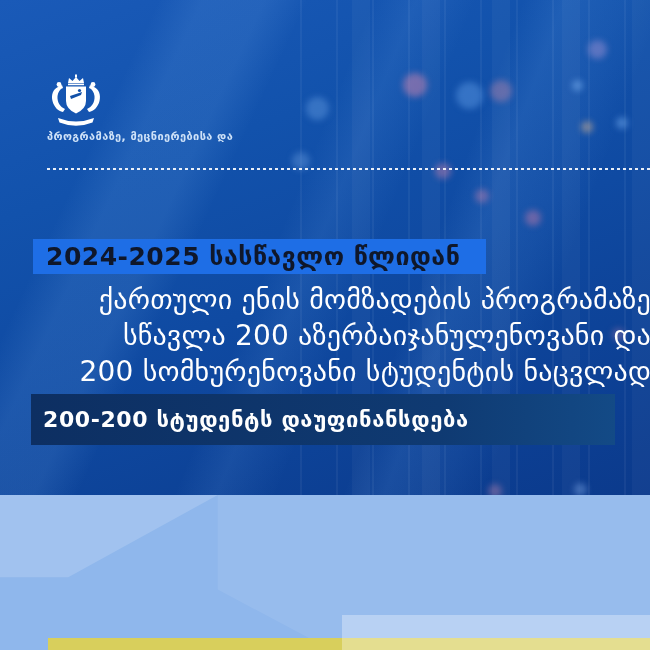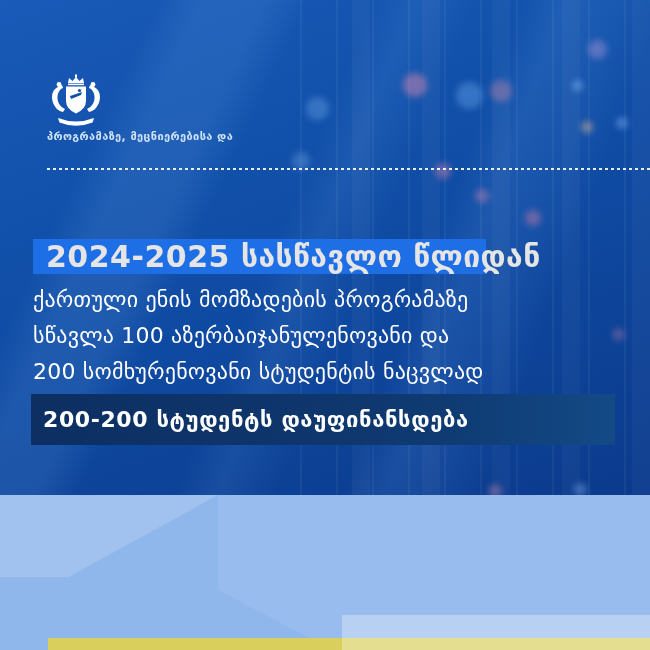--- a/index.html
+++ b/index.html
@@ -36,24 +36,24 @@
   .dashed-line{
     position:absolute;left:47px;right:0;top:168px;height:2px;
     background:repeating-linear-gradient(90deg,rgba(255,255,255,0.9) 0 3px,transparent 3px 6px);
   }
   
   .kicker-box{
     position:absolute;left:33px;top:239px;width:453px;height:35px;
     background:#1e6ee6;display:flex;align-items:center;
     padding-left:13px;box-sizing:border-box;
   }
-  .kicker-box span{color:#e5e5e5;font-size:30px;font-weight:bold;letter-spacing:.5px;white-space:nowrap;}
+  .kicker-box span{color:#0f172a;font-size:25px;font-weight:bold;letter-spacing:.5px;white-space:nowrap;}
   .body-text{
-    position:absolute;left:33px;top:282px;width:606px;
-    color:#fff;font-size:22px;line-height:36px;letter-spacing:.2px;
+    position:absolute;left:45px;top:282px;width:606px;
+    color:#fff;font-size:28px;line-height:36px;letter-spacing:.2px;text-align:right;
   }
   .body-text div{white-space:nowrap;}
   .highlight-box{
     position:absolute;left:31px;top:394px;width:584px;height:51px;
     background:linear-gradient(90deg,#0d2f62 0%,#0f3a72 70%,#134a86 100%);
     display:flex;align-items:center;padding-left:12px;box-sizing:border-box;
   }
   .highlight-box span{color:#fff;font-size:22px;font-weight:bold;letter-spacing:.6px;white-space:nowrap;}
   
   .bottom-section{
@@ -129,21 +129,21 @@
   </div>
 
   <div class="dashed-line"></div>
 
   <div class="kicker-box">
     <span>2024-2025 სასწავლო წლიდან</span>
   </div>
 
   <div class="body-text">
     <div>ქართული ენის მომზადების პროგრამაზე</div>
-    <div>სწავლა 100 აზერბაიჯანულენოვანი და</div>
+    <div>სწავლა 200 აზერბაიჯანულენოვანი და</div>
     <div>200 სომხურენოვანი სტუდენტის ნაცვლად</div>
   </div>
 
   <div class="highlight-box">
     <span>200-200 სტუდენტს დაუფინანსდება</span>
   </div>
 
   <div class="bottom-section">
     <div class="fold-light-tl"></div>
     <div class="fold-light-mid"></div>

